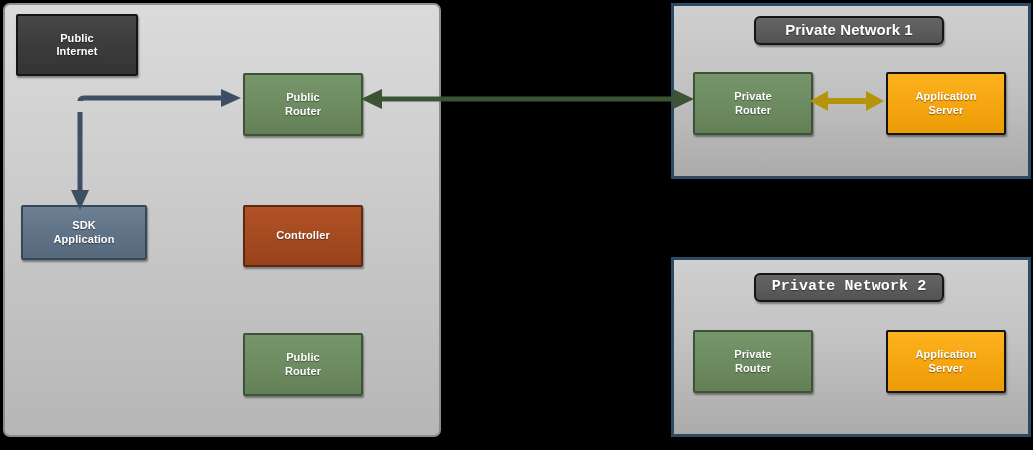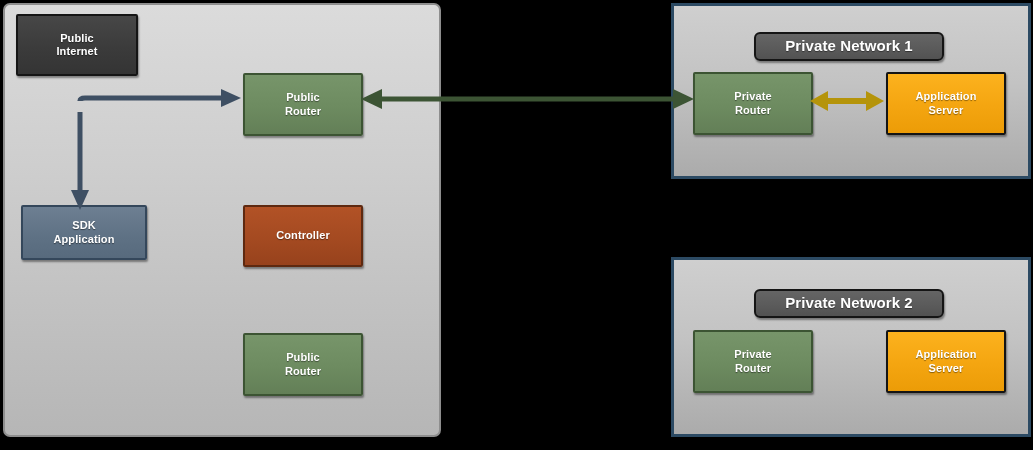--- a/index.html
+++ b/index.html
@@ -81,21 +81,20 @@
   .node-orange {
     background: linear-gradient(to bottom, #fcb21e 0%, #f4a510 55%, #ec9c07 100%);
     border: 2px solid #141414;
   }
   .badge-gray {
     background: linear-gradient(to bottom, #656565 0%, #5b5b5b 55%, #525252 100%);
     border: 2px solid #151515;
     border-radius: 6px;
     font-size: 15px;
     padding: 0 12px;
-    margin-top: 16px;
   }
 
   
   .arrow-layer {
     position: absolute;
     left: 0; top: 0;
     width: 1033px;
     height: 450px;
     pointer-events: none;
   }
@@ -141,21 +140,21 @@
 Router</span>
     </div>
 
     <div class="node node-orange" style="left:212px; top:66px; width:120px; height:63px;">
       <span>Application
 Server</span>
     </div>
   </div>
 
   <div class="panel panel-private panel-private-2">
-    <div class="node badge-gray" style="left:80px; top:13px; width:190px; height:29px;">
+    <div class="node badge-gray" style="left:80px; top:13px; width:190px; height:29px;font-family:Liberation Mono, monospace;">
       <span>Private Network 2</span>
     </div>
 
     <div class="node node-green" style="left:19px; top:70px; width:120px; height:63px;">
       <span>Private
 Router</span>
     </div>
 
     <div class="node node-orange" style="left:212px; top:70px; width:120px; height:63px;">
       <span>Application

